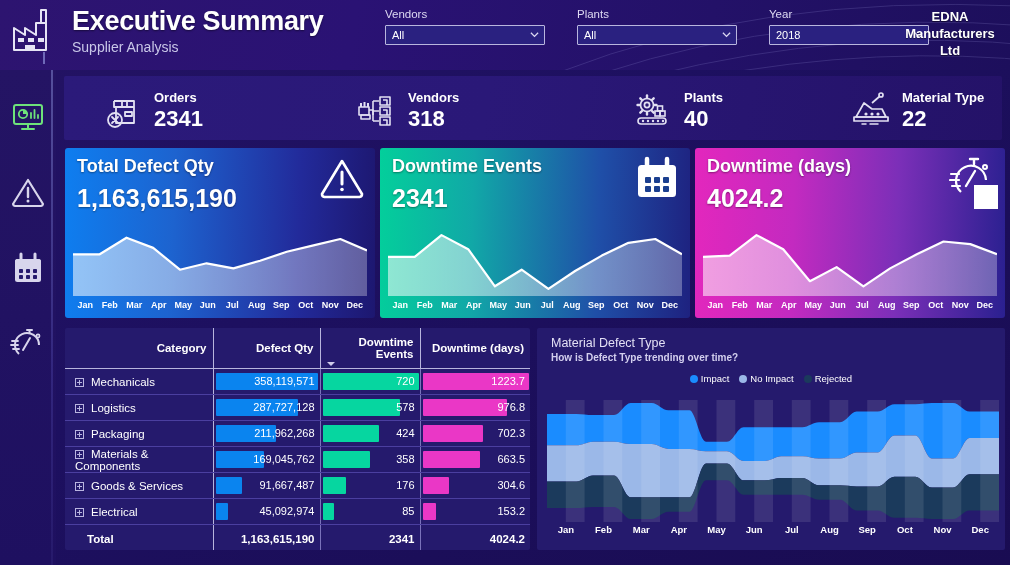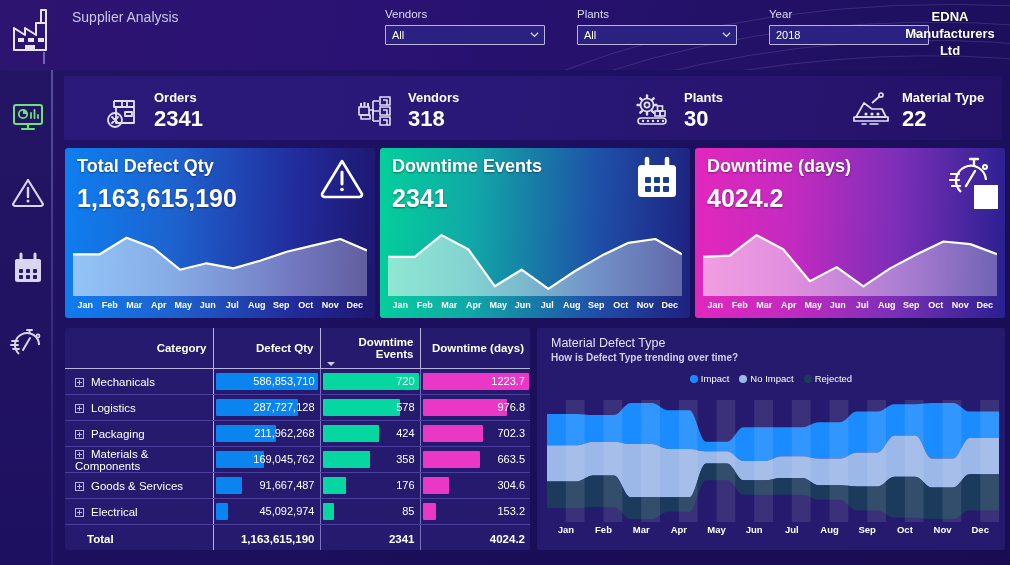--- a/index.html
+++ b/index.html
@@ -135,20 +135,21 @@
           <rect x="10" y="32" width="6" height="4"></rect>
           <rect x="20" y="32" width="6" height="4"></rect>
           <rect x="30" y="32" width="6" height="4"></rect>
           <rect x="17" y="39" width="10" height="5"></rect>
         </g>
         <path d="M36 46 L36 58" stroke="#6f69b8" stroke-width="2"></path>
       </svg>
     </div>
 
     <div class="title-wrap">
+      <div class="title">Executive Summary</div>
       <div class="subtitle">Supplier Analysis</div>
     </div>
 
     <div class="filters">
       <div class="filter">
         <div class="filter-label">Vendors</div>
         <div class="dd">
           <span class="val">All</span>
           <svg class="chev" viewBox="0 0 10 10">
               <path d="M1 3 L5 7 L9 3" fill="none" stroke="#dcd9f2" stroke-width="1.4"></path>
@@ -307,21 +308,21 @@
         <g fill="#e2e0f2">
             <circle cx="11" cy="32" r="1.2"></circle>
             <circle cx="16" cy="32" r="1.2"></circle>
             <circle cx="21" cy="32" r="1.2"></circle>
             <circle cx="26" cy="32" r="1.2"></circle>
             <circle cx="31" cy="32" r="1.2"></circle>
           </g>
       </svg>
       <div class="kpi-txt">
         <div class="kpi-label">Plants</div>
-        <div class="kpi-val">30</div>
+        <div class="kpi-val">40</div>
       </div>
     </div>
 
     <div class="kpi" style="left:786px">
       <svg class="kpi-ico" viewBox="0 0 44 44">
         <g fill="none" stroke="#e2e0f2" stroke-width="1.7" stroke-linejoin="round">
           <path d="M6 28 L14 14 L22 20 L32 20 L36 28 Z"></path>
           <path d="M4 28 L38 28 L38 32 L4 32 Z"></path>
           <path d="M22 14 L30 7"></path>
           <circle cx="31" cy="6" r="2"></circle>
@@ -481,21 +482,21 @@
           </th>
           <th class="colsep">Downtime (days)</th>
         </tr>
       </thead>
       <tbody>
           <tr>
             <td class="cat"><span class="expander"></span><span>Mechanicals</span></td>
             <td class="colsep">
               <div class="barcell">
                 <div class="bar" style="width:97.0%;background:#0a84ef"></div>
-                <span class="barnum">586,853,710</span>
+                <span class="barnum">358,119,571</span>
               </div>
             </td>
             <td class="colsep-lite">
               <div class="barcell">
                 <div class="bar" style="width:97.0%;background:#06d6a0"></div>
                 <span class="barnum">720</span>
               </div>
             </td>
             <td class="colsep-lite">
               <div class="barcell">

